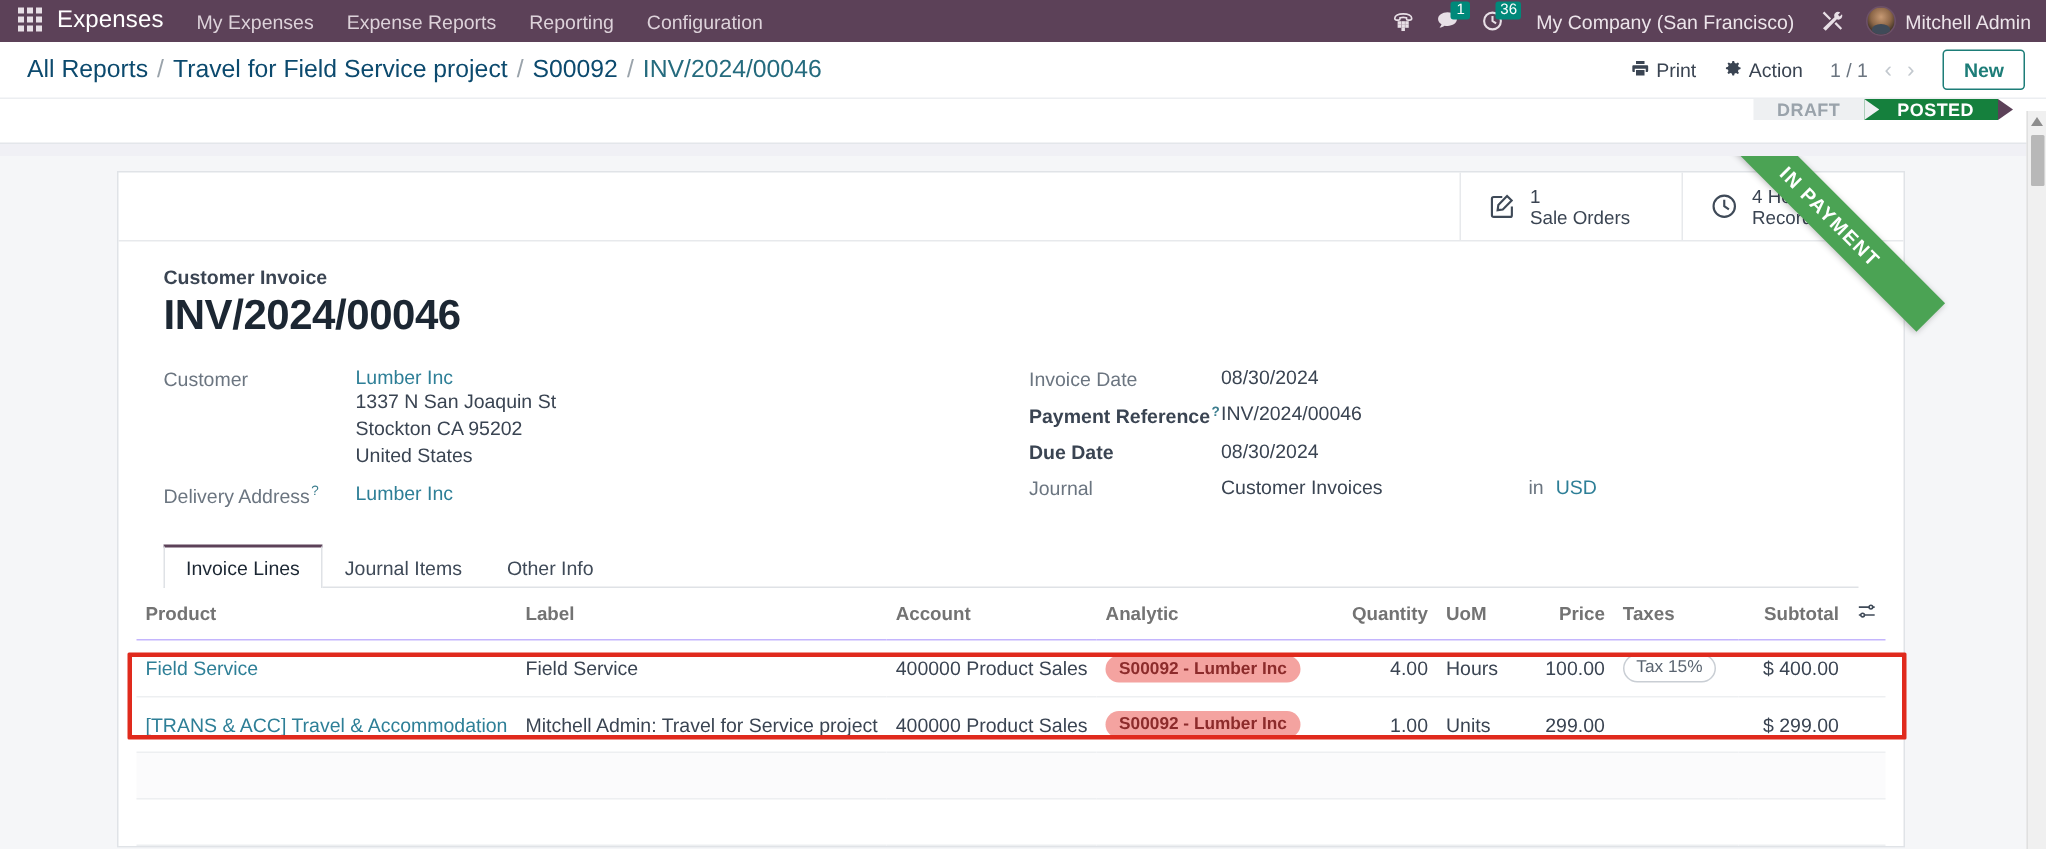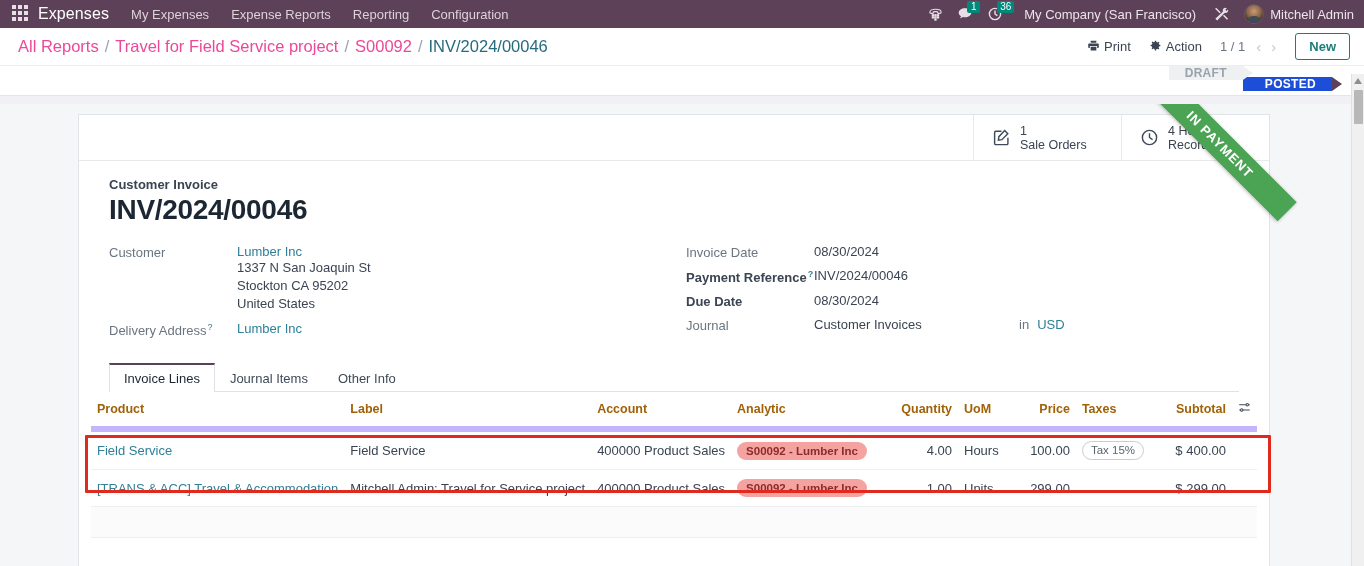--- a/index.html
+++ b/index.html
@@ -69,21 +69,21 @@
   .user-name { color: #ece4ea; font-size: 13px; white-space: nowrap; }
 
   
   .control-panel {
     background: #ffffff; height: 38px;
     display: flex; align-items: center;
     padding: 0 14px 0 18px;
     border-bottom: 1px solid #eceef1;
   }
   .breadcrumb { display: flex; align-items: baseline; font-size: 16.5px; }
-  .bc-link { color: #ec4899; cursor: pointer; }
+  .bc-link { color: #0c4a6e; cursor: pointer; }
   .bc-sep { color: #9aa3ab; margin: 0 6px; }
   .bc-current { color: #256b7e; }
   .cp-right { margin-left: auto; display: flex; align-items: center; }
   .cp-btn {
     display: inline-flex; align-items: center; gap: 4px;
     color: #3a4452; font-size: 13px; cursor: pointer; margin-right: 18px;
   }
   .pager { color: #6b7580; font-size: 13px; margin-right: 6px; white-space: nowrap; }
   .pager-arrows { display: flex; align-items: center; color: #c2c8ce; margin-right: 14px; }
   .pager-arrows span { padding: 0 5px; cursor: pointer; font-size: 15px; }
@@ -107,21 +107,21 @@
     color: #1d7d78; cursor: pointer; padding: 0 12px; white-space: nowrap;
   }
   .sb-btn.primary { background: #24806d; color: #fff; }
   .pipeline { margin-left: auto; display: flex; align-items: flex-start; padding-right: 32px; }
   .pipe {
     position: relative; display: flex; align-items: center;
     font-size: 12px; font-weight: bold; letter-spacing: .3px;
     padding: 0 16px 0 22px; color: #9aa3ab; background: #eef0f2; cursor: pointer;
     white-space: nowrap;
   }
-  .pipe.active { background: #1d4ed8; color: #fff; margin-top: 11px; }
+  .pipe.active { background: #15803d; color: #fff; }
   .pipe::after {
     content: ""; position: absolute; right: -10px; top: 0; bottom: 0; width: 10px;
     background: inherit;
     clip-path: polygon(0 0, 100% 50%, 0 100%);
     z-index: 2;
   }
   .pipe.active::after { background: #5c4158; }
   .pipe:first-child { padding-left: 16px; }
   .pipe + .pipe { padding-left: 22px; }
 
@@ -197,22 +197,22 @@
     background: transparent;
   }
   .tab.active {
     background: #fff; border-color: #dfe2e6; border-top: 2px solid #5c4158;
     color: #1c2733; padding-top: 6px;
   }
 
   
   table.lines { width: 100%; border-collapse: collapse; }
   table.lines th {
-    font-size: 12.5px; font-weight: bold; color: #a16207;
-    text-align: left; padding: 9px 6px; border-bottom: 6px solid #c4b5fd;
+    font-size: 12.5px; font-weight: bold; color: #737373;
+    text-align: left; padding: 9px 6px; border-bottom: 1px solid #c4b5fd;
     white-space: nowrap;
   }
   table.lines th.num, table.lines td.num { text-align: right; }
   table.lines td {
     font-size: 13px; color: #3a4452; padding: 9px 6px;
     border-bottom: 1px solid #edeff1; white-space: nowrap;
   }
   table.lines tr.blank td { height: 31px; }
   .tag-pill {
     display: inline-block; background: #f4a3a0; color: #8c2b2b;

